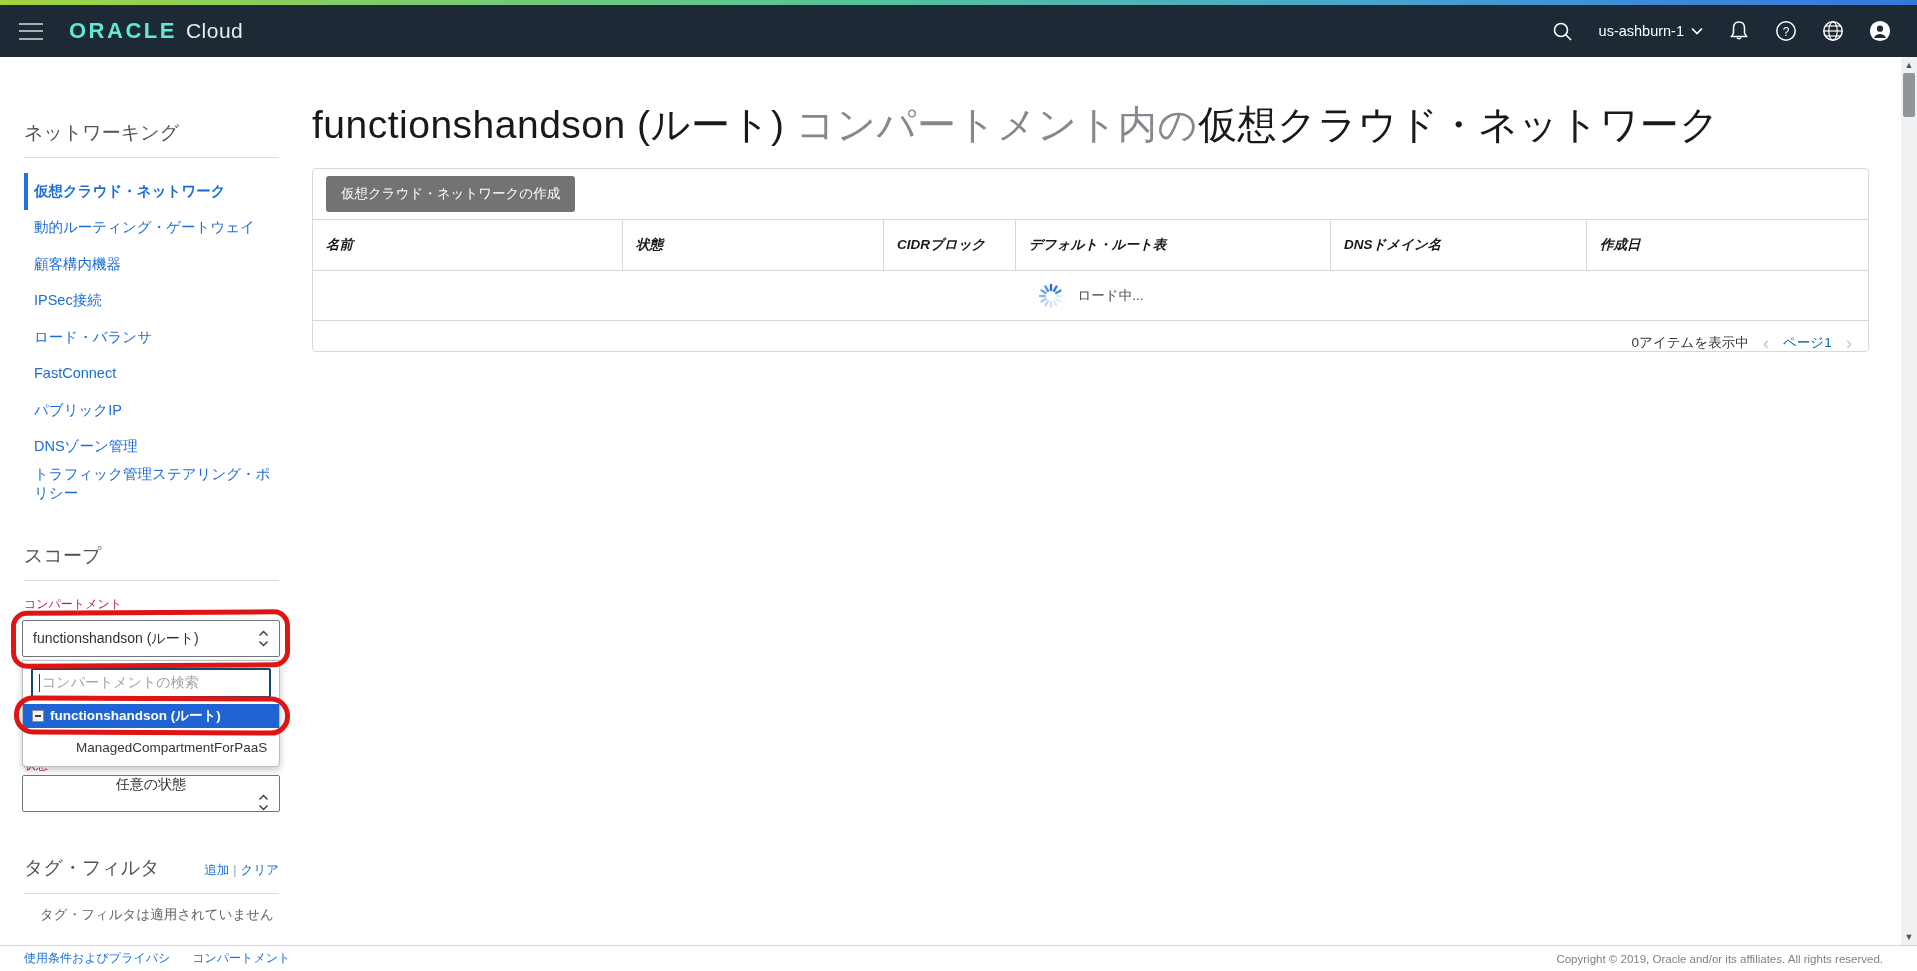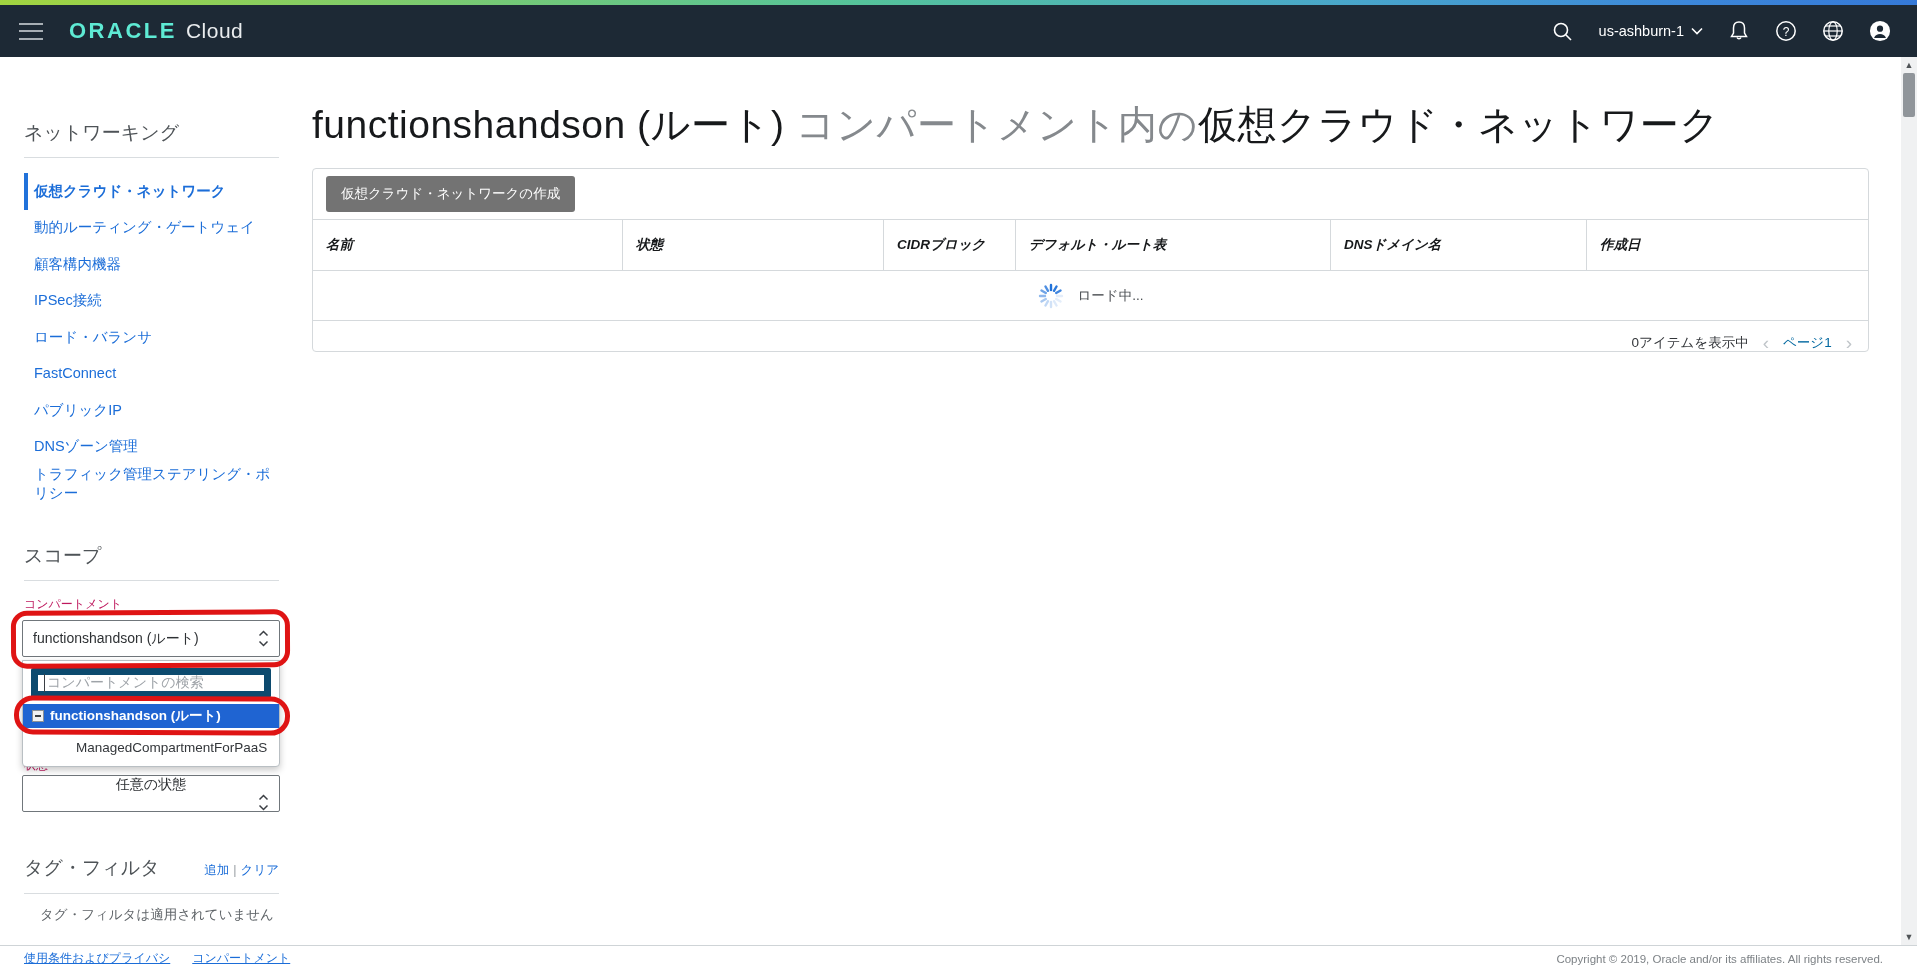--- a/index.html
+++ b/index.html
@@ -31,21 +31,21 @@
     font-size:14.5px; color:#1b6dd8; line-height:19px; cursor:pointer; }
   .nav-list li.active { border-left:4px solid #2172da; padding-left:6px; font-weight:bold; }
   .field-label { position:absolute; left:24px; font-size:12px; color:#be185d; }
   .selectbox { position:absolute; left:22px; width:258px; height:37px; background:#fff;
     border:1px solid #70767b; border-radius:2px; display:flex; align-items:center;
     padding:0 10px; font-size:14px; color:#2e3134; cursor:pointer; }
   .selectbox .stepper { margin-left:auto; }
   .dropdown-panel { position:absolute; top:603px; left:22px; width:258px; background:#fff;
     border:1px solid #b9bfc3; border-radius:0 0 4px 4px; box-shadow:0 3px 7px rgba(0,0,0,.22);
     padding-top:7px; z-index:3; }
-  .dd-search { margin:0 8px 6px 8px; height:30px; border:7px solid #0c4a6e; border-radius:2px;
+  .dd-search { margin:0 8px 6px 8px; height:30px; border:2px solid #0c4a6e; border-radius:2px;
     display:flex; align-items:center; padding:0 6px; }
   .dd-search .caret { width:1px; height:18px; background:#3b3f44; margin-right:2px; }
   .dd-search .ph { color:#9ea3a8; font-size:14px; white-space:nowrap; overflow:hidden; }
   .dd-option-selected { height:24px; background:#1f64d2; color:#fff; font-weight:bold;
     font-size:13.5px; display:flex; align-items:center; padding-left:9px; cursor:pointer; }
   .minusbox { width:12px; height:12px; background:#f2f2f2; border:1px solid #8c9196; margin-right:6px;
     display:flex; align-items:center; justify-content:center; flex:none; }
   .minusbox::after { content:""; width:6px; height:2px; background:#3c4044; }
   .dd-option-child { height:38px; display:flex; align-items:center; padding-left:53px;
     font-size:13.5px; color:#33363a; cursor:pointer; }
@@ -86,21 +86,21 @@
   .scrollbar { position:absolute; top:57px; right:0; width:16px; bottom:26px; background:#f0f1f2;
     display:flex; flex-direction:column; align-items:center; }
   .sb-arrow { width:16px; height:16px; display:flex; align-items:center; justify-content:center;
     color:#4f5356; font-size:9px; }
   .sb-thumb { width:12px; height:44px; background:#90959a; border-radius:2px; }
   .sb-spacer { flex:1; }
   
   .footer { position:absolute; bottom:0; left:0; width:100%; height:26px; background:#fff;
     border-top:1px solid #cfd4d7; display:flex; align-items:center; font-size:12px; }
   .footer-links { display:flex; gap:22px; margin-left:24px; }
-  .footer-links span { color:#1b6dd8; text-decoration:underline; cursor:pointer; }
+  .footer-links span { color:#1b6dd8; cursor:pointer; }
   .footer-copy { margin-left:auto; margin-right:34px; color:#7d8286; font-size:11.5px; }
   svg { display:block; }
 </style>
 </head>
 <body>
 
 <div class="topstrip"></div>
 
 <div class="topbar">
   <div class="hamburger">

